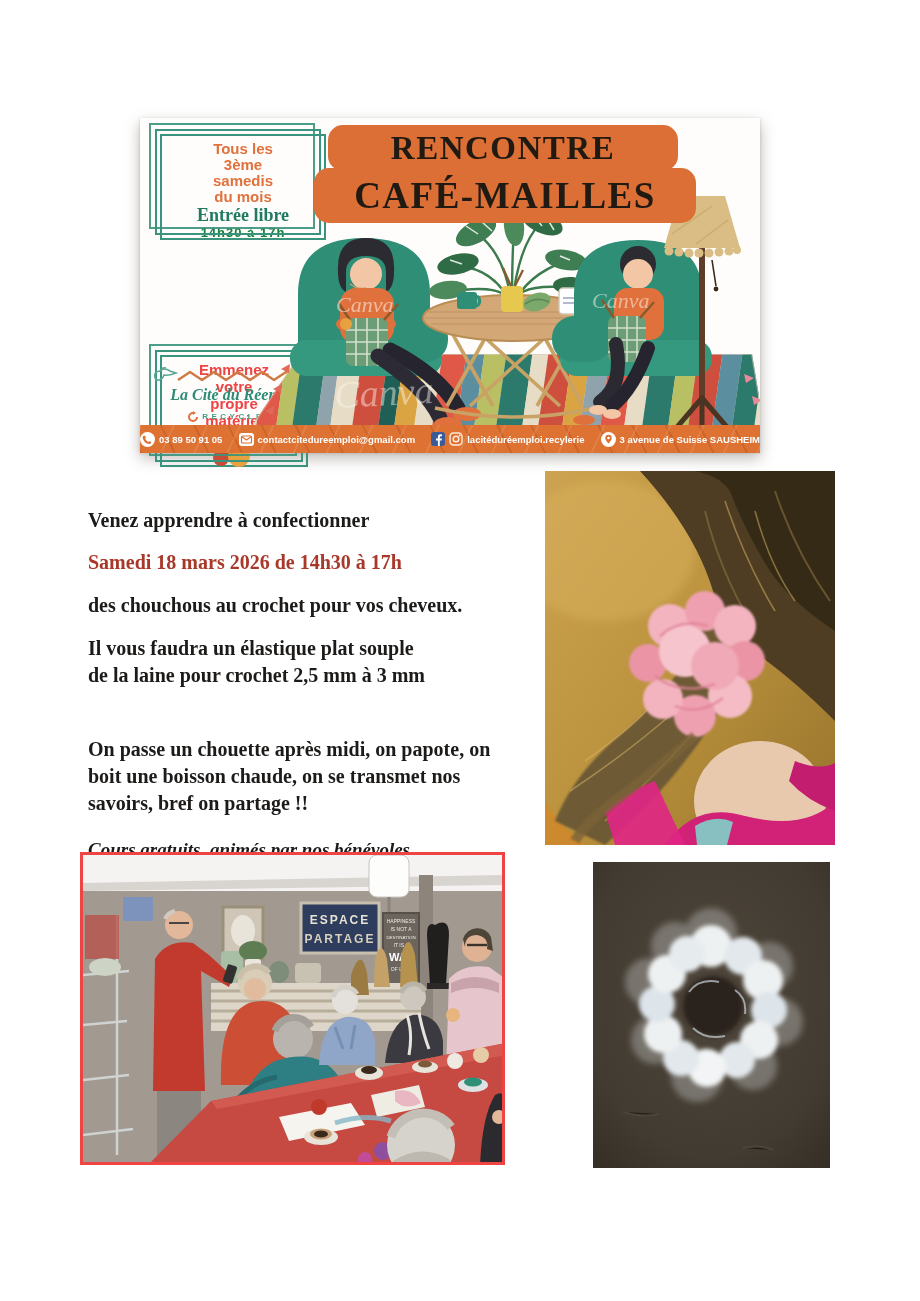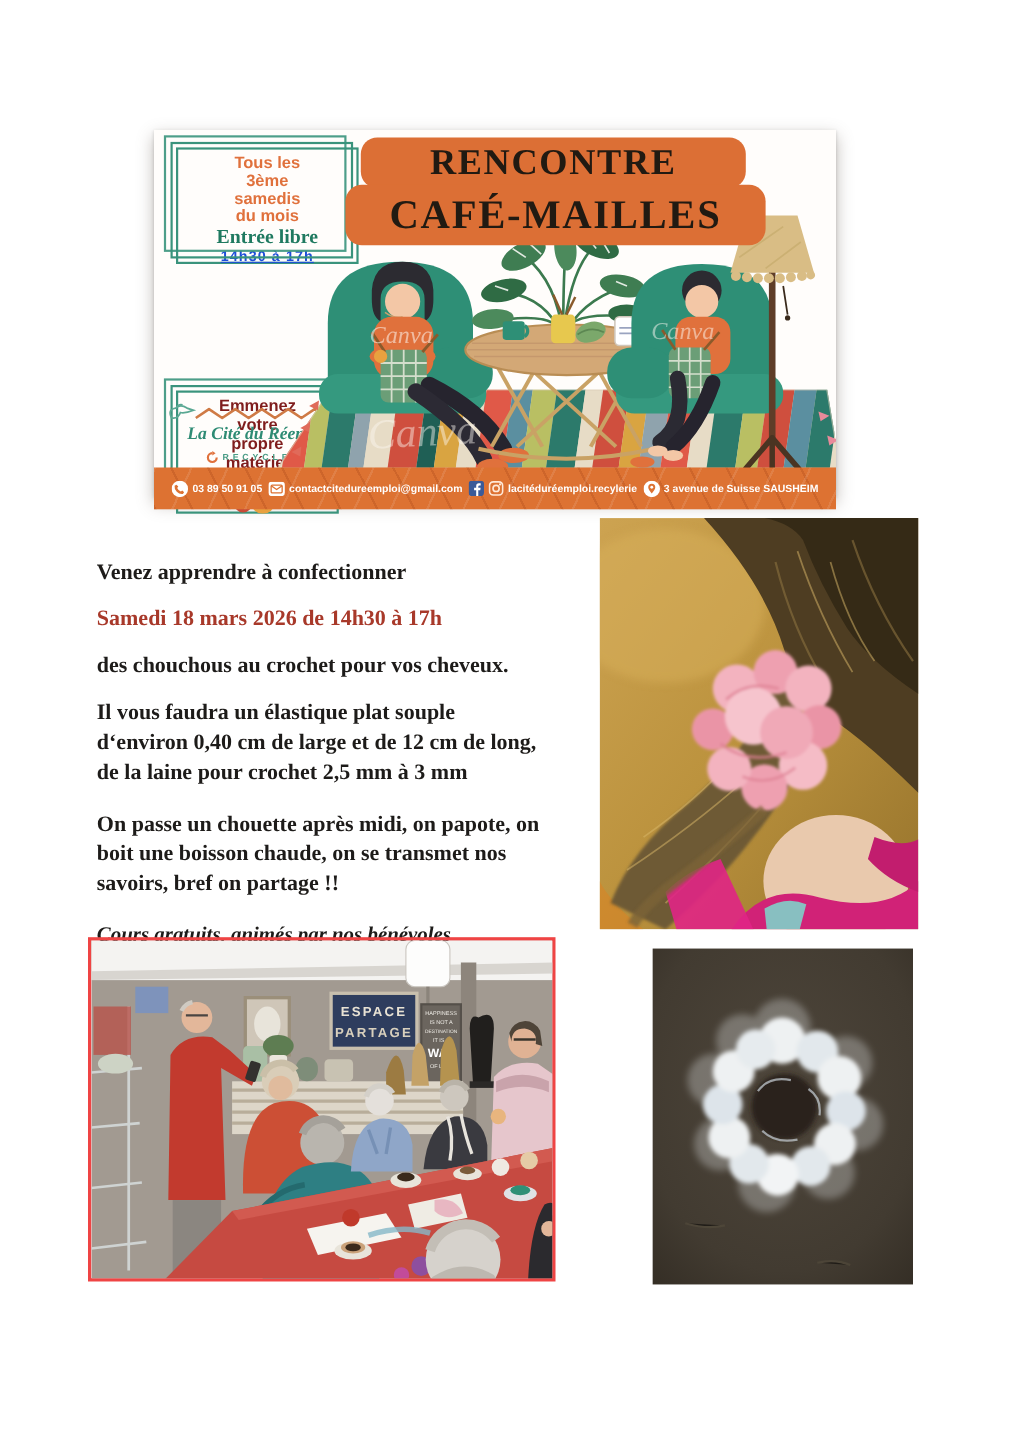--- a/index.html
+++ b/index.html
@@ -8,35 +8,35 @@
 
   
   #poster{left:140px;top:118px;width:620px;height:334px;background:#fffdfb;
           box-shadow:0 6px 14px rgba(110,100,90,.45),0 1px 3px rgba(0,0,0,.18);}
   .echo{position:relative;border:2px solid #3a937c;}
   .echo::before{content:"";position:absolute;top:-7px;left:-7px;right:3px;bottom:3px;border:2px solid #3a937c;pointer-events:none;}
   .echo::after{content:"";position:absolute;top:-13px;left:-13px;right:9px;bottom:9px;border:2px solid #3a937c;opacity:.9;pointer-events:none;}
   #box1{left:20px;top:16px;width:166px;height:106px;text-align:center;padding-top:5px;box-sizing:border-box;}
   #box1 .ol{font:bold 15px/16px "Liberation Sans",sans-serif;color:#e0713c;}
   #box1 .entry{font:bold 18px/20px "Liberation Serif",serif;color:#1f7a60;}
-  #box1 .hours{font:bold 13px/16px "Liberation Sans",sans-serif;color:#1d4ed8;letter-spacing:1px;text-decoration:underline;}
+  #box1 .hours{font:bold 13px/16px "Liberation Sans",sans-serif;color:#15803d;letter-spacing:1px;}
   #box2{left:20px;top:131px;width:148px;height:112px;text-align:center;padding-top:4px;box-sizing:border-box;}
-  #box2 .ol{font:bold 15px/17px "Liberation Sans",sans-serif;color:#7f1d1d;}
+  #box2 .ol{font:bold 15px/17px "Liberation Sans",sans-serif;color:#ef4444;}
   #logoblock{left:8px;top:246px;width:180px;height:62px;text-align:center;}
   #logoname{font:bold italic 16px/18px "Liberation Serif",serif;color:#2e8b74;}
   #logosub{font:bold 8px/12px "Liberation Sans",sans-serif;color:#4a9c86;letter-spacing:3.5px;display:inline-block;vertical-align:middle;}
   .tier{background:#dc6f35;border-radius:15px;text-align:center;color:#211a12;
         font-family:"Liberation Serif",serif;font-weight:900;letter-spacing:1.5px;}
   #tier1{left:188px;top:7px;width:350px;height:46px;font-size:33px;line-height:46px;}
   #tier2{left:174px;top:50px;width:382px;height:55px;font-size:37px;line-height:55px;z-index:2;}
   #scene{left:0;top:68px;width:620px;height:240px;z-index:1;}
-  #contactbar{left:0;top:307px;width:620px;height:38px;background:#dd7232;z-index:3;
+  #contactbar{left:0;top:307px;width:620px;height:28px;background:#dd7232;z-index:3;
       background-image:repeating-linear-gradient(115deg,rgba(255,255,255,.10) 0 2px,transparent 2px 30px),
                        repeating-linear-gradient(63deg,rgba(150,55,15,.22) 0 2px,transparent 2px 30px);
-      display:flex;align-items:center;justify-content:space-between;padding:0 16px;box-sizing:border-box;
+      display:flex;align-items:center;justify-content:space-between;padding:0 0;box-sizing:border-box;
       color:#fff;font:bold 9.5px "Liberation Sans",sans-serif;white-space:nowrap;overflow:hidden;}
   .citem{display:flex;align-items:center;gap:4px;}
 
   
   .para{left:88px;color:#1d1b19;font-weight:bold;font-size:20px;white-space:nowrap;margin-top:32px;}
   .pl{line-height:27px;}
   #date{color:#a8392a;}
   #note{font-style:italic;font-size:19px;text-align:center;}
 
   
@@ -308,21 +308,20 @@
     </div>
   </div>
 </div>
 
 <div class="abs para" style="top:477px;">Venez apprendre à confectionner</div>
 <div id="date" class="abs para" style="top:519px;">Samedi 18 mars 2026 de 14h30 à 17h</div>
 <div class="abs para" style="top:562px;">des chouchous au crochet pour vos cheveux.</div>
 
 <div class="abs para" style="top:603px;">
   <div class="pl">Il vous faudra un élastique plat souple</div>
-  <div class="pl">d‘environ 0,40 cm de large et de 12 cm de long,</div>
   <div class="pl">de la laine pour crochet 2,5 mm à 3 mm</div>
 </div>
 
 <div class="abs para" style="top:704px;">
   <div class="pl">On passe un chouette après midi, on papote, on</div>
   <div class="pl">boit une boisson chaude, on se transmet nos</div>
   <div class="pl">savoirs, bref on partage !!</div>
 </div>
 
 <div id="note" class="abs para" style="top:807px;">Cours gratuits, animés par nos bénévoles</div>

